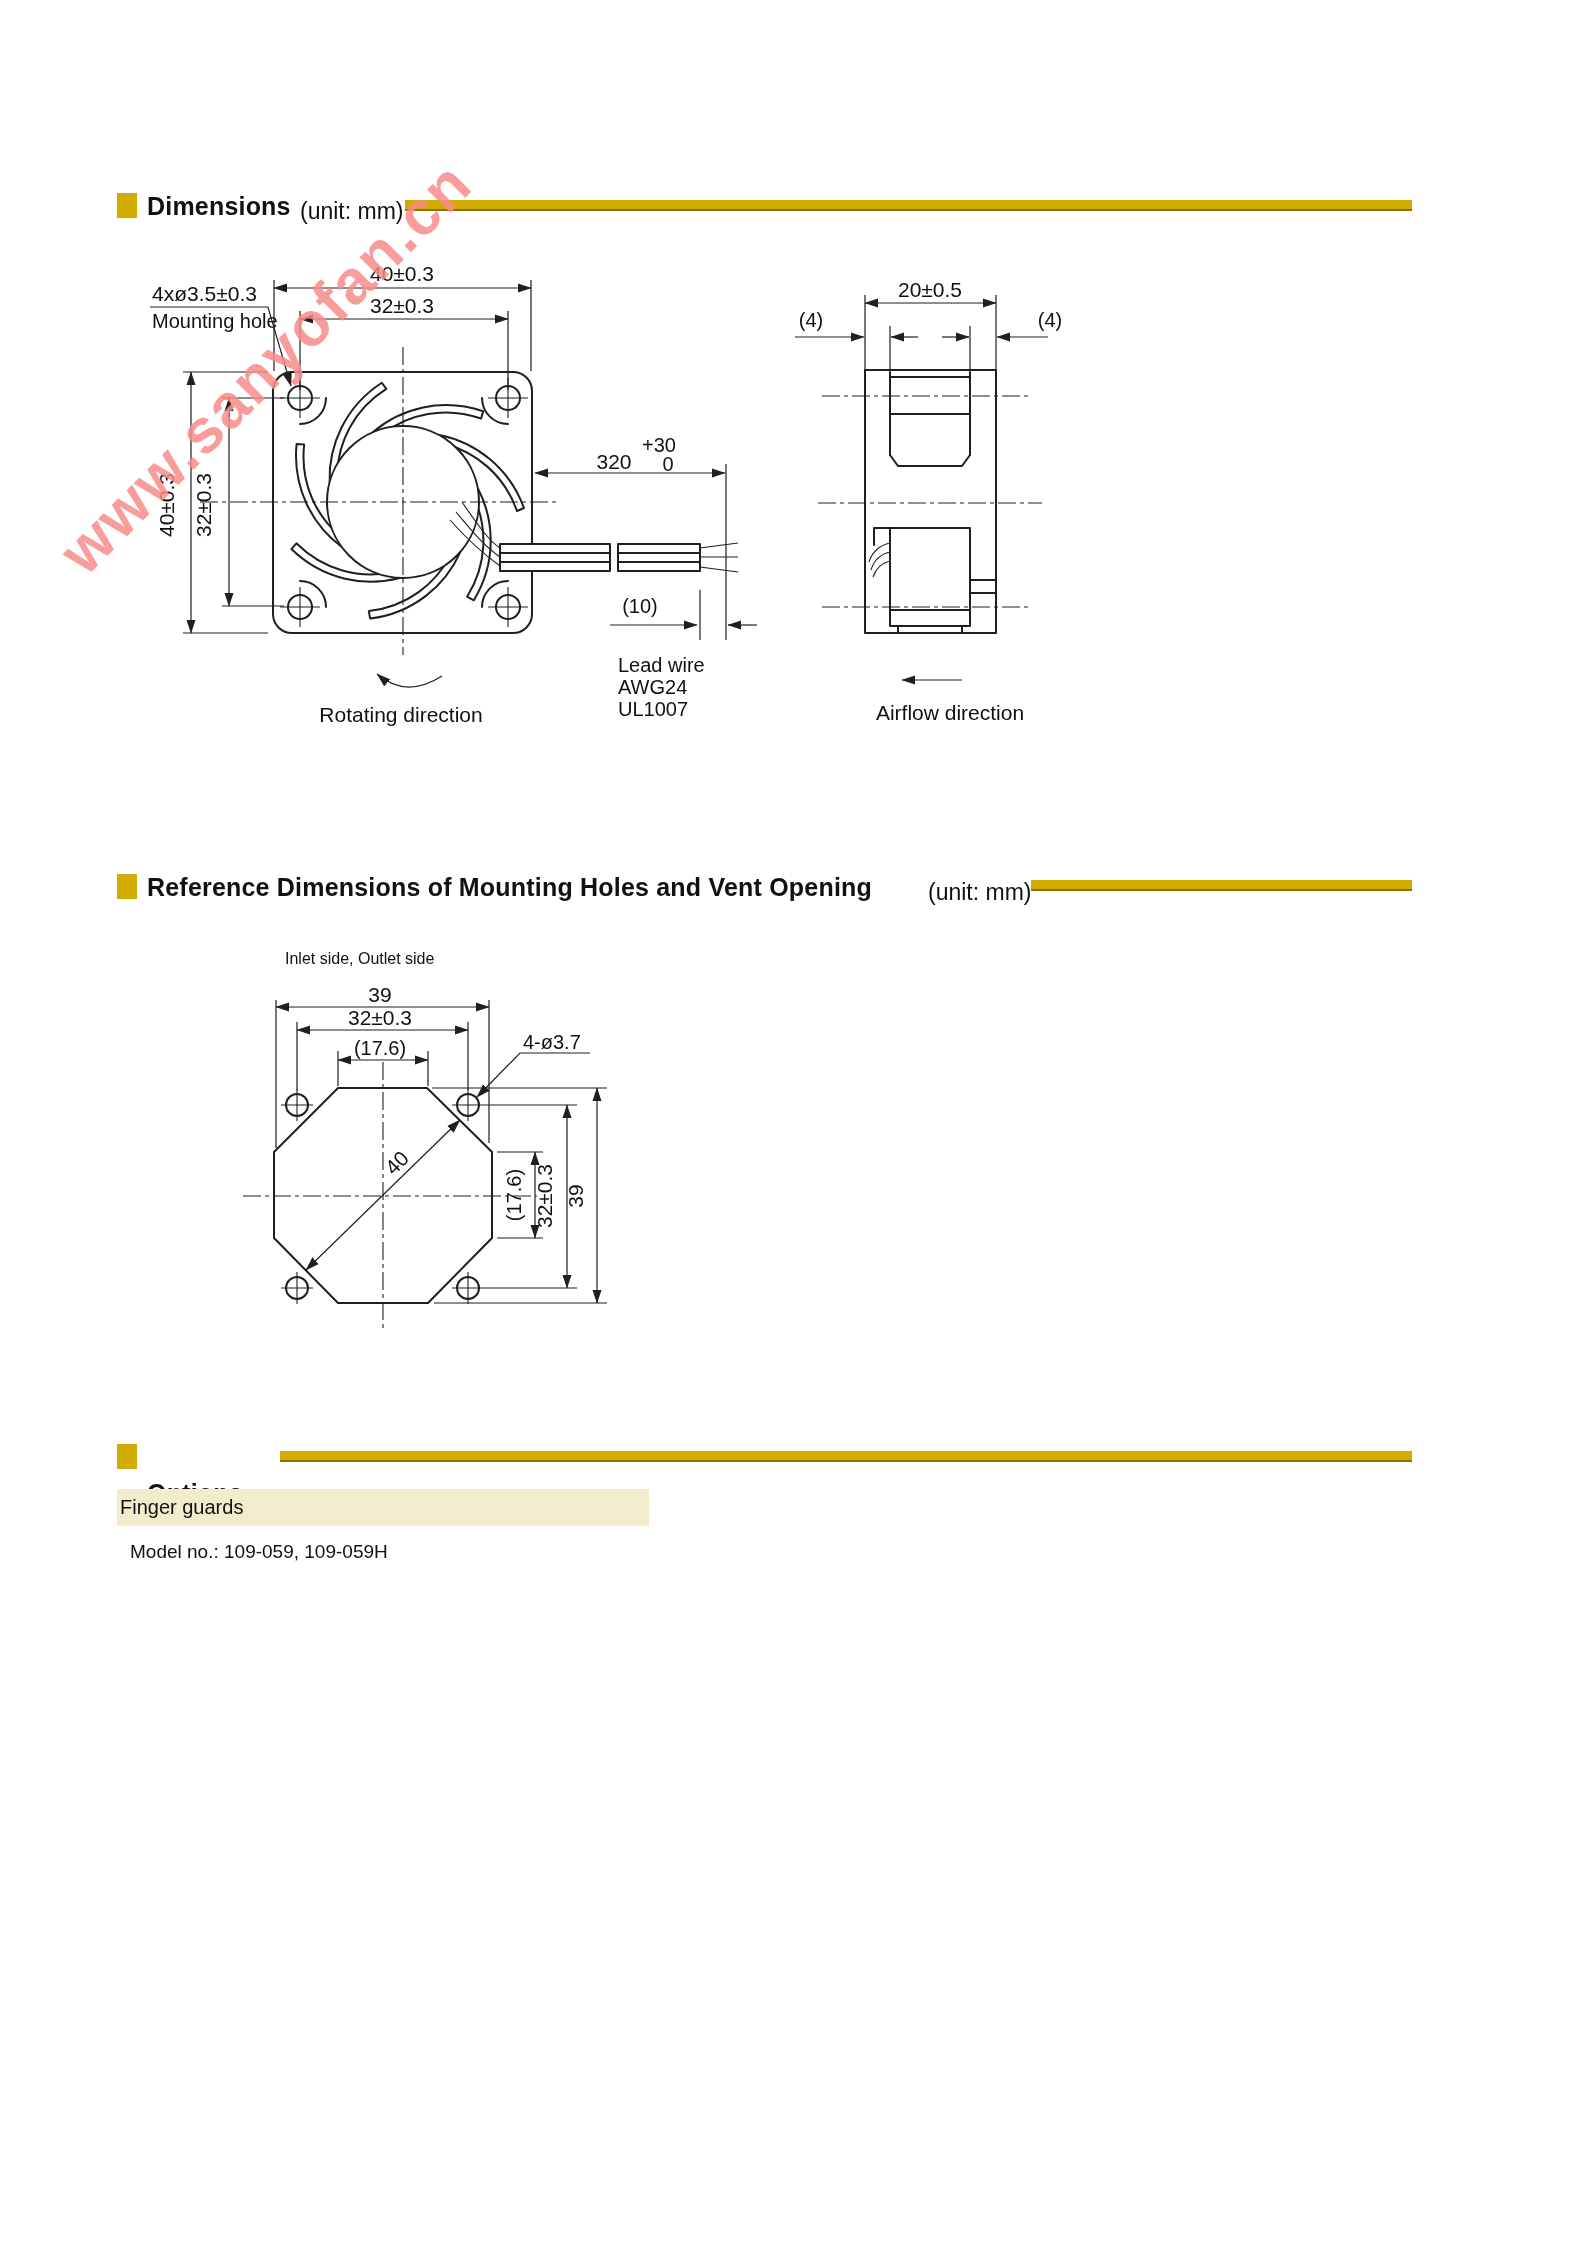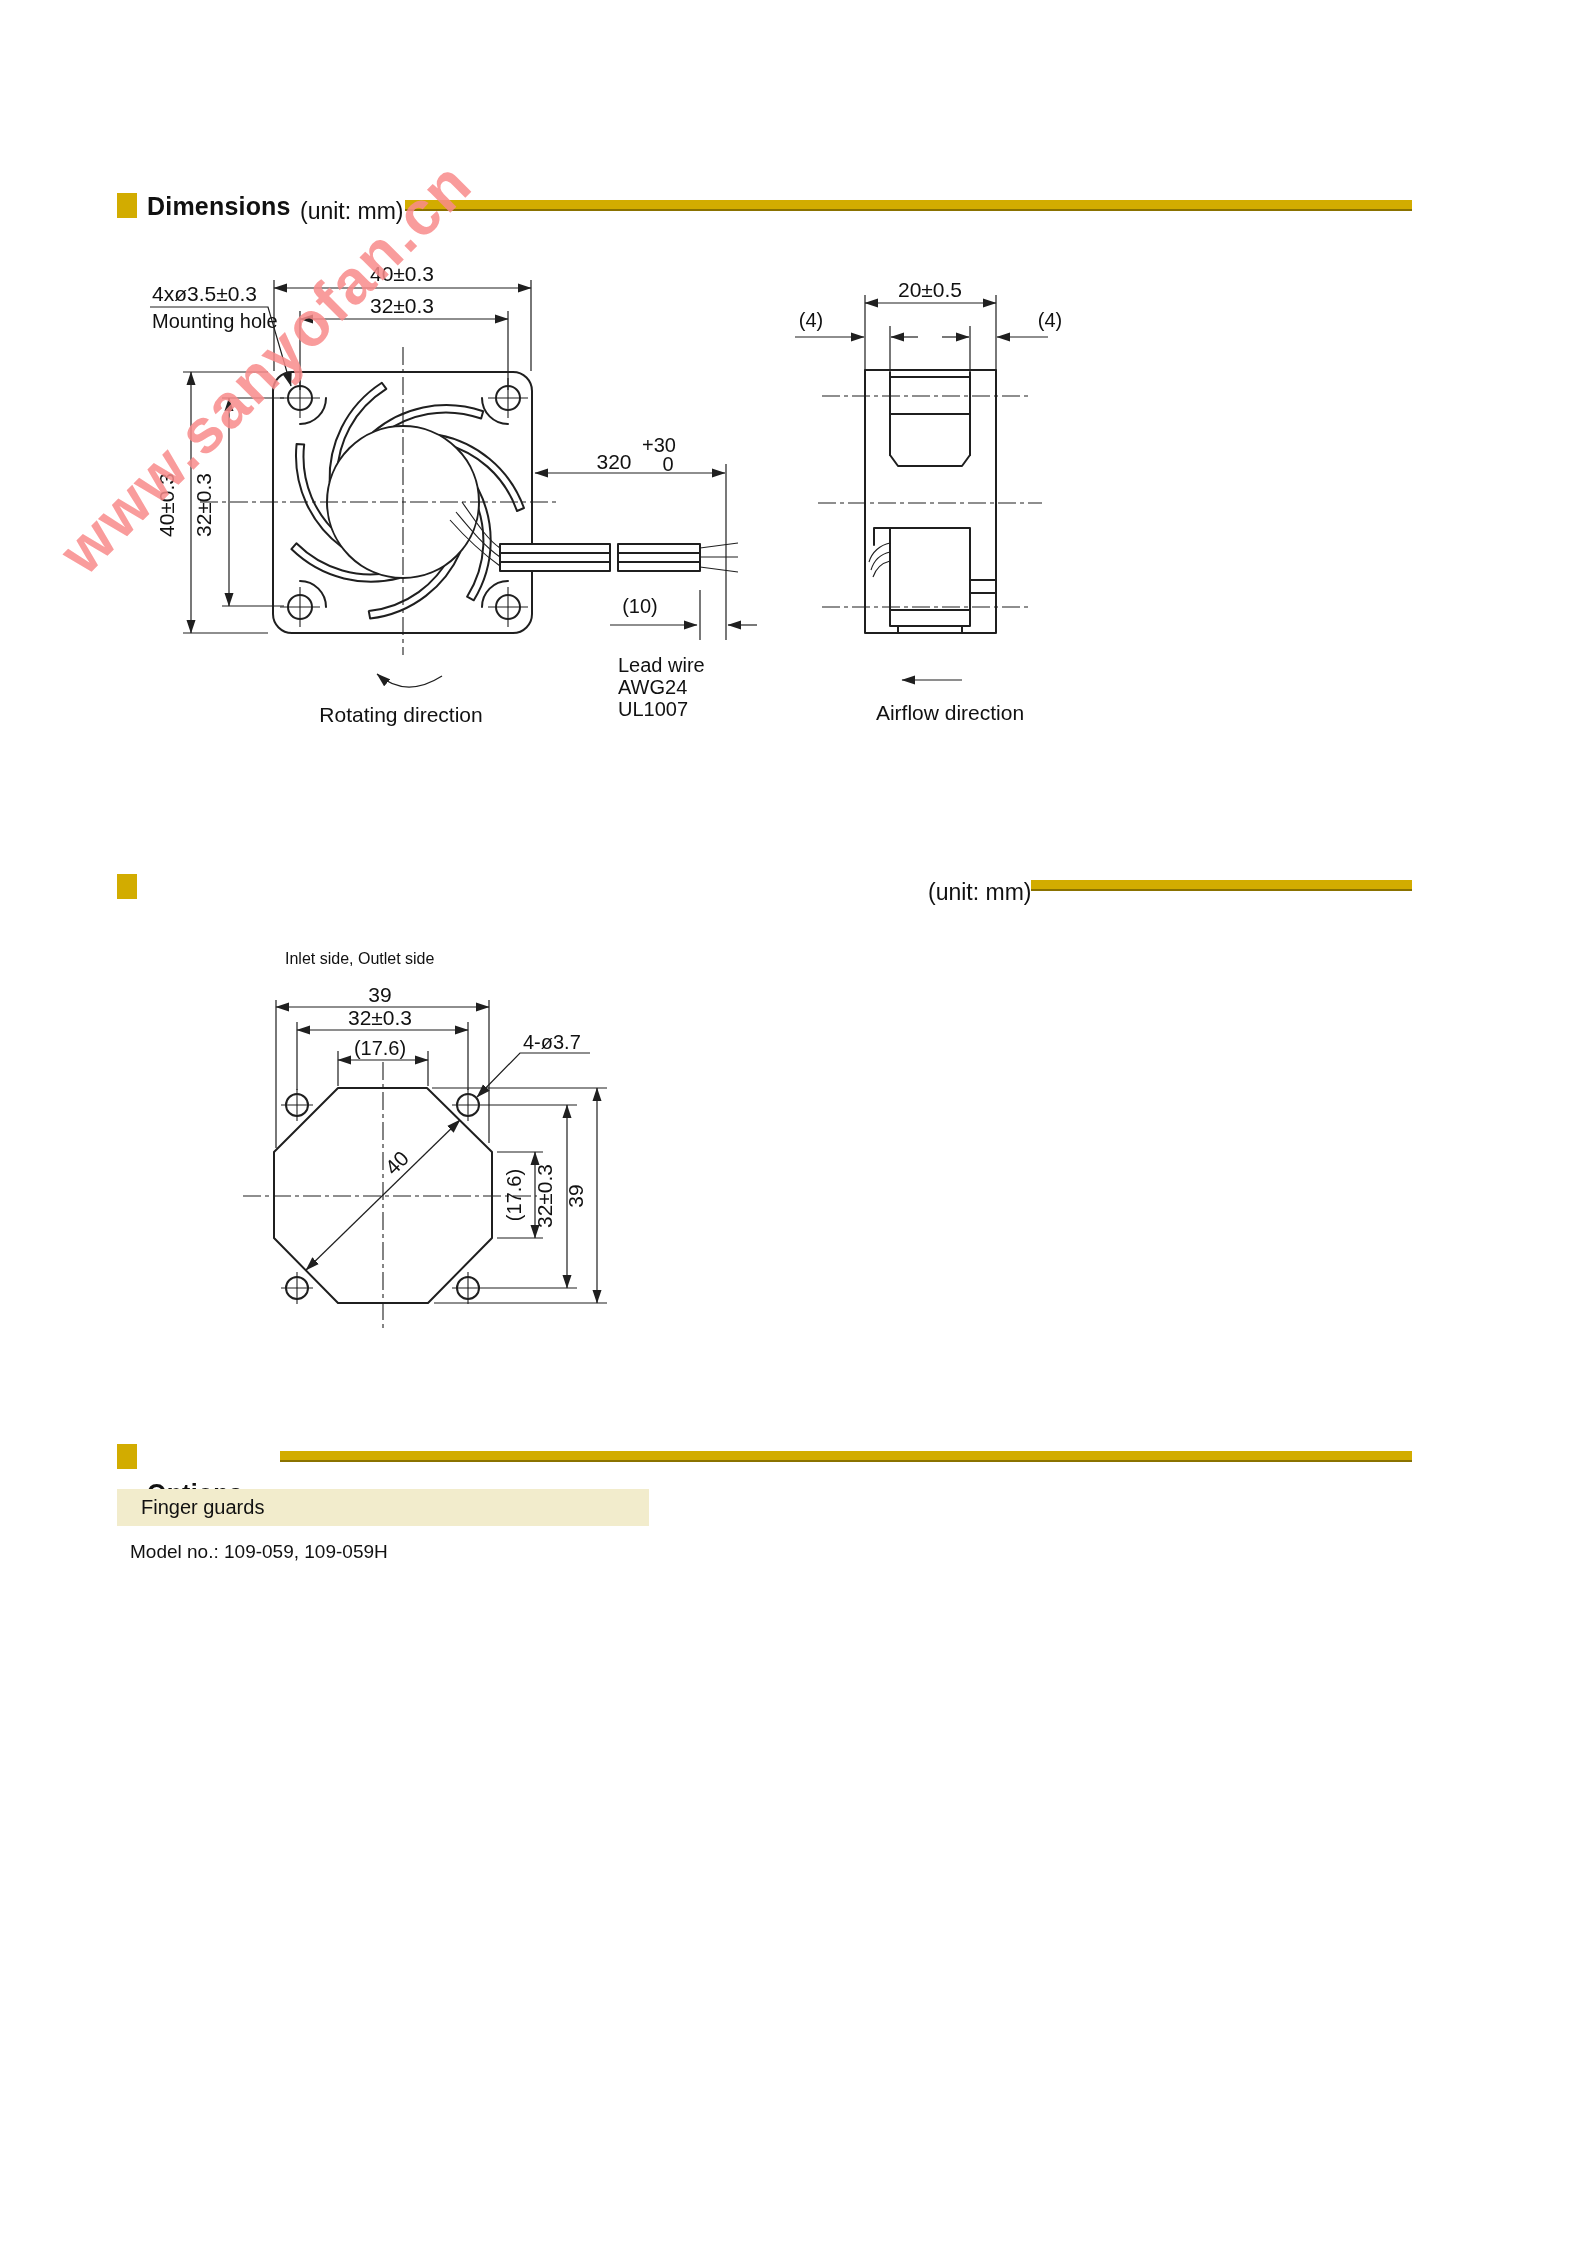--- a/index.html
+++ b/index.html
@@ -3,21 +3,21 @@
 <meta charset="utf-8">
 <style>
   html,body{margin:0;padding:0;background:#ffffff;}
   #page{position:relative;width:1412px;height:2245px;background:#fff;overflow:hidden;
         font-family:"Liberation Sans",sans-serif;color:#111;}
   .gold-sq{position:absolute;width:20px;height:25px;background:#d2ac00;}
   .gold-line{position:absolute;height:9px;background:#d2ac00;border-bottom:2px solid #8a7200;}
   .sec-title{position:absolute;font-size:25px;font-weight:bold;white-space:nowrap;letter-spacing:0.2px;}
   .sec-unit{position:absolute;font-size:23px;white-space:nowrap;}
   .beige-bar{position:absolute;left:117px;top:1489px;width:532px;height:37px;background:#f2eccc;}
-  .beige-bar span{display:block;padding:7px 0 0 24px;font-size:20px;}
+  .beige-bar span{display:block;padding:7px 0 0 3px;font-size:20px;}
   .model-no{position:absolute;left:130px;top:1541px;font-size:19px;}
   .inlet-label{position:absolute;left:285px;top:950px;font-size:16px;}
   .watermark{position:absolute;left:-40px;top:330px;width:620px;height:84px;
              transform:rotate(-45deg);transform-origin:50% 50%;
              font-size:62px;font-weight:bold;text-align:center;white-space:nowrap;
              color:#f98b8b;opacity:0.85;letter-spacing:2px;z-index:5;}
   svg{position:absolute;left:0;top:0;z-index:2;}
   svg text{font-family:"Liberation Sans",sans-serif;fill:#111;}
   .t21{font-size:21px;} .t20{font-size:20px;}
   .obj{stroke:#1f1f1f;stroke-width:2;fill:none;stroke-linejoin:round;stroke-linecap:round;}
@@ -30,20 +30,21 @@
 <body>
 
 <div id="page">
 
   <div class="gold-sq" style="left:117px;top:193px;"></div>
   <div class="sec-title" style="left:147px;top:192px;">Dimensions</div>
   <div class="sec-unit" style="left:300px;top:198px;">(unit: mm)</div>
   <div class="gold-line" style="left:405px;top:200px;width:1037px;"></div>
 
   <div class="gold-sq" style="left:117px;top:874px;"></div>
+  <div class="sec-title" style="left:147px;top:873px;">Reference Dimensions of Mounting Holes and Vent Opening</div>
   <div class="sec-unit" style="left:928px;top:879px;">(unit: mm)</div>
   <div class="gold-line" style="left:1031px;top:880px;width:412px;"></div>
 
   <div class="gold-sq" style="left:117px;top:1444px;"></div>
   <div class="sec-title" style="left:147px;top:1443px;margin-top:36px;">Options</div>
   <div class="gold-line" style="left:280px;top:1451px;width:1162px;"></div>
 
   <div class="beige-bar">
     <span>Finger guards</span>
   </div>

